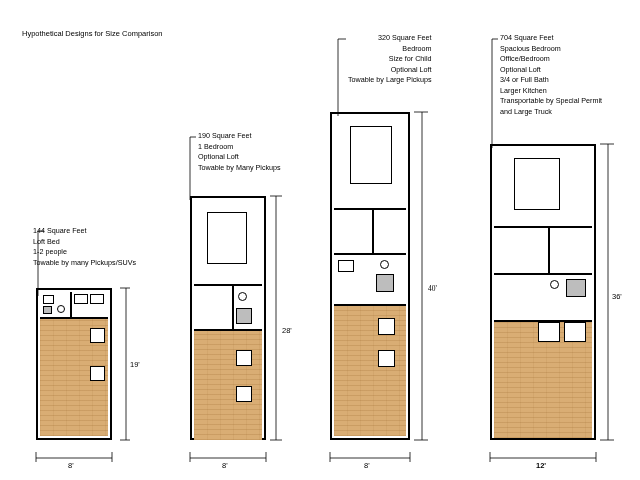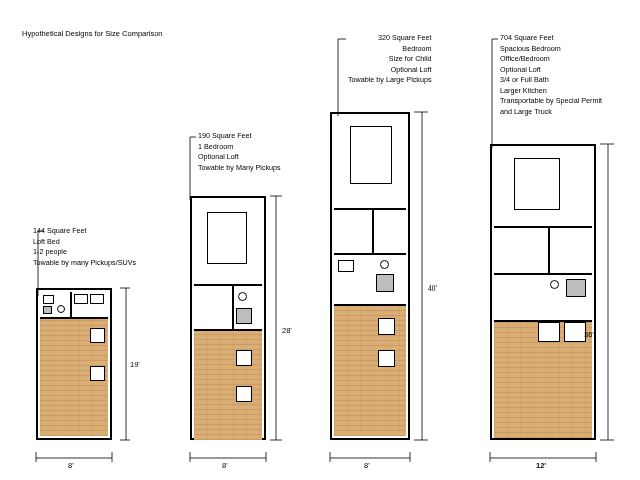--- a/index.html
+++ b/index.html
@@ -246,15 +246,15 @@
   <div class="dimtext" style="left:68px; top:461px;">8'</div>
   <div class="dimtext" style="left:130px; top:360px;">19'</div>
 
   <div class="dimtext" style="left:222px; top:461px;">8'</div>
   <div class="dimtext" style="left:282px; top:326px;">28'</div>
 
   <div class="dimtext" style="left:364px; top:461px;">8'</div>
   <div class="dimtext" style="left:428px; top:284px;font-family:Liberation Serif, serif;">40'</div>
 
   <div class="dimtext" style="left:536px; top:461px;font-weight:bold;">12'</div>
-  <div class="dimtext" style="left:584px; top:292px;margin-top:38px;">36'</div>
+  <div class="dimtext" style="left:612px; top:292px;">36'</div>
 
 </div>
 
 </body></html>

